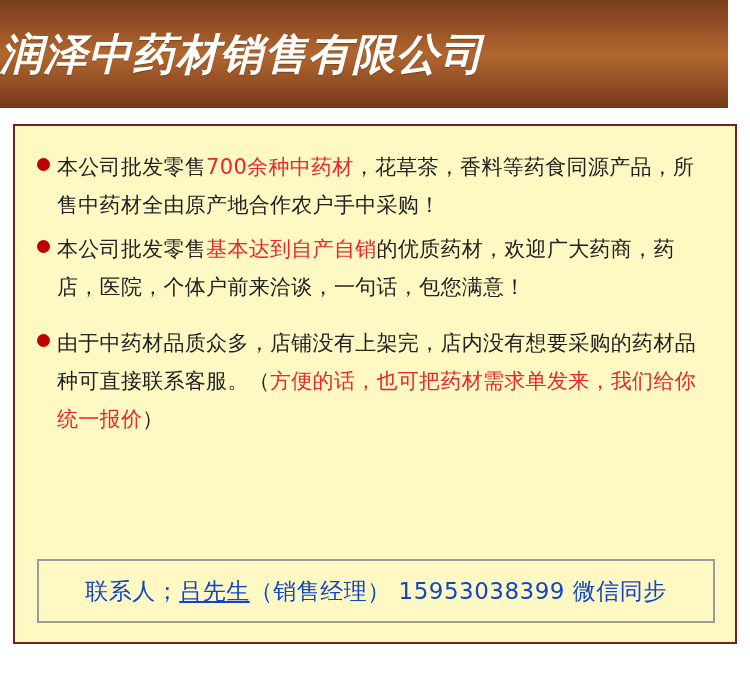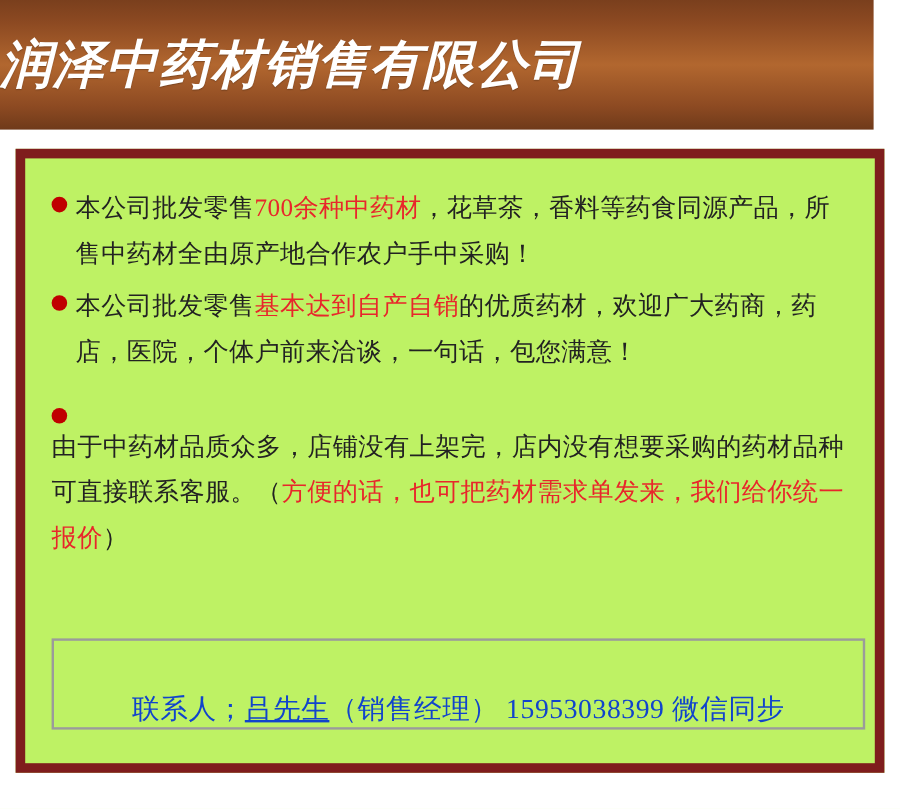--- a/index.html
+++ b/index.html
@@ -40,24 +40,23 @@
     white-space: nowrap;
     text-shadow: 0 1px 1px rgba(0,0,0,0.25);
   }
   
   .card {
     position: absolute;
     left: 13px;
     top: 124px;
     width: 724px;
     height: 520px;
-    border: 8px solid #7f1d1d;
+    border: 2px solid #7f1d1d;
     box-sizing: border-box;
-    background: #bef264;
-    font-family: Liberation Serif, serif;
+    background: #fef9c3;
   }
   .content {
     padding: 22px 22px 0 22px;
   }
   .bullet-row {
     display: flex;
     align-items: flex-start;
     margin-bottom: 6px;
   }
   .bullet {
@@ -70,33 +69,33 @@
     margin-right: 7px;
   }
   .para {
     flex: 1 1 auto;
     font-size: 21px;
     line-height: 38px;
     color: #222222;
     letter-spacing: 0.3px;
   }
   .red { color: #e8262b; }
-  .gap { margin-top: 18px; flex-direction: column; }
+  .gap { margin-top: 18px; }
 
   
   .contact-box {
     position: absolute;
     left: 22px;
-    top: 400px;
+    top: 433px;
     width: 678px;
-    height: 76px;
+    height: 64px;
     border: 2px solid #9b9b9b;
     box-sizing: border-box;
     display: flex;
-    align-items: flex-end;
+    align-items: center;
     justify-content: center;
   }
   .contact-text {
     font-size: 23px;
     color: #1144cc;
     letter-spacing: 0.5px;
     white-space: nowrap;
   }
   .contact-text .blue-underline {
     text-decoration: underline;

